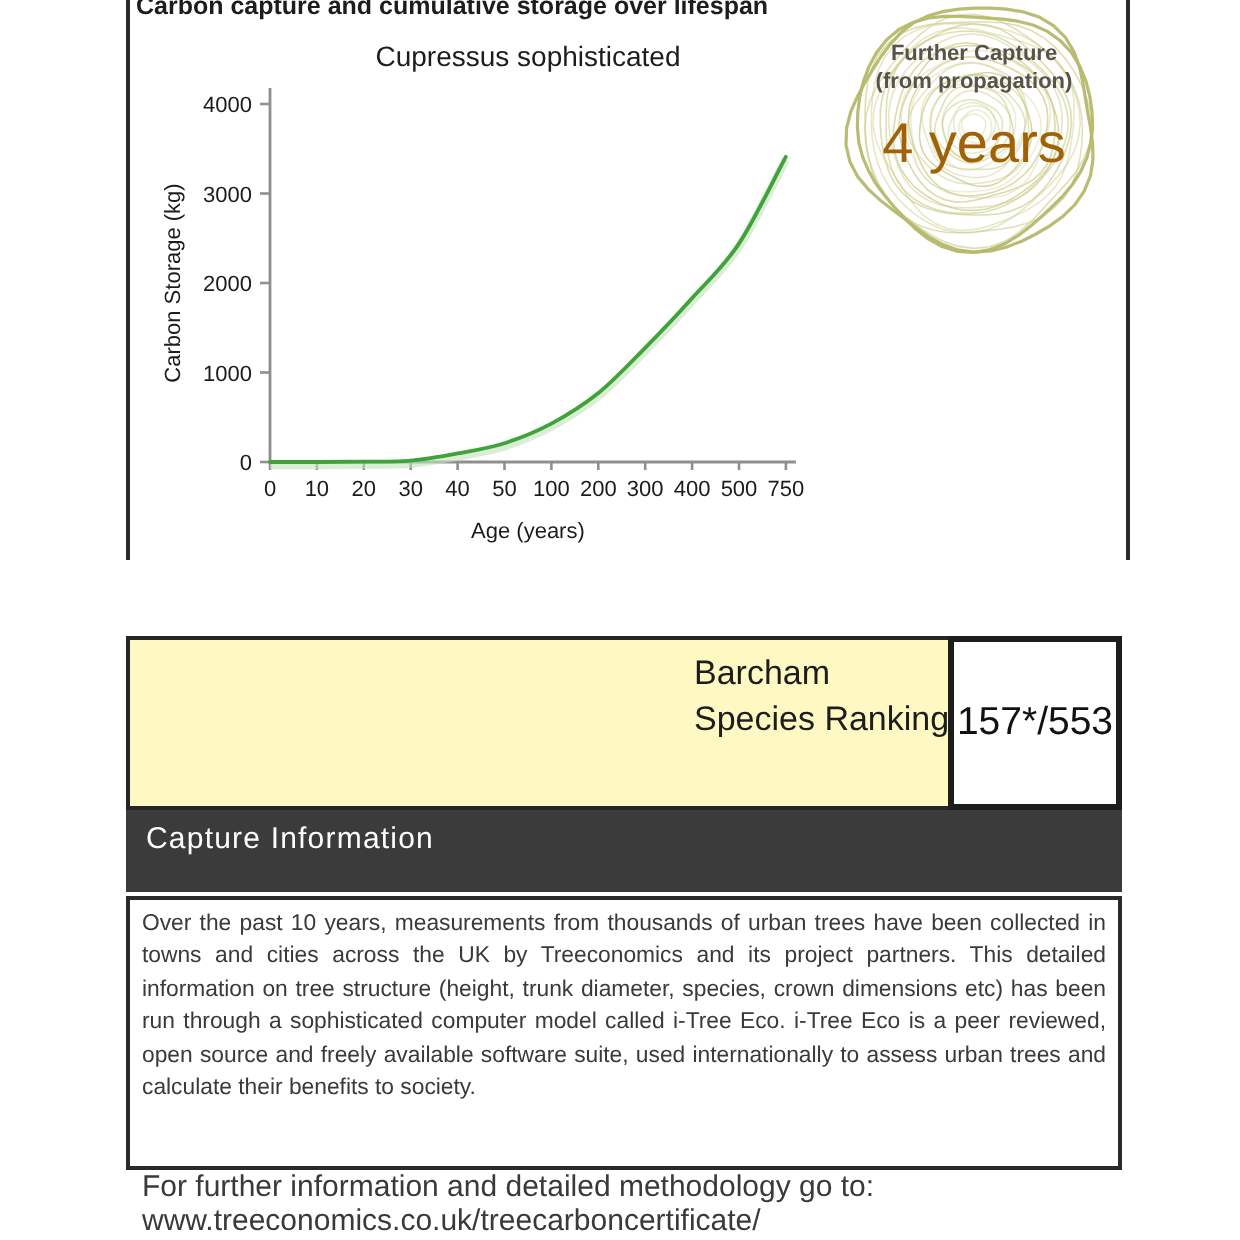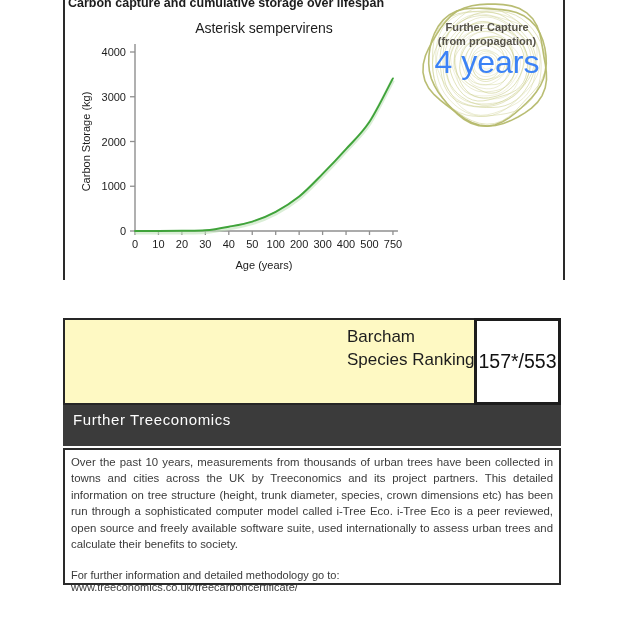--- a/index.html
+++ b/index.html
@@ -13,51 +13,51 @@
                  overflow:hidden;background:#fff;text-decoration:underline;}
   .doc-title{left:3px;top:-4px;font-size:12.5px;font-weight:bold;color:#1d1d1d;white-space:nowrap;}
   .chart-title{left:0;top:20px;width:398px;text-align:center;font-size:14px;color:#1d1d1d;}
   .chart-svg{left:0;top:0;}
   svg text{font-family:"Liberation Sans","DejaVu Sans",sans-serif;}
 
   
   .badge-rings{left:352px;top:-7px;}
   .badge-text{left:352px;top:21px;width:140px;text-align:center;}
   .badge-text .bl{font-size:11px;font-weight:bold;color:#56534a;line-height:13.5px;}
-  .badge-value{font-size:32px;color:#3b82f6;margin-top:0;line-height:28px;}
+  .badge-value{font-size:28px;color:#a16207;margin-top:10px;line-height:28px;}
 
   .chart-desc{left:3px;top:283px;width:466px;font-size:11.3px;line-height:14.5px;color:#3b3b3b;}
 
   
   .ranking-box{left:63px;top:318px;width:498px;height:87px;border:2px solid #262626;
                box-sizing:border-box;background:#fef9c3;}
   .rank-label{position:absolute;left:282px;top:5px;font-size:17px;color:#1d1d1d;line-height:23px;}
   .rank-note{position:absolute;left:0;right:92px;bottom:5px;text-align:right;
              font-size:10.5px;color:#2c2c2c;padding-right:6px;}
   .rank-value-cell{position:absolute;top:-2px;right:-2px;width:87px;height:87px;
                    border:3px solid #1d1d1d;box-sizing:border-box;background:#fff;
                    display:flex;align-items:center;justify-content:center;}
   .rank-value{font-size:19.5px;color:#111;}
 
   
   .further-header{left:63px;top:405px;width:498px;height:41px;background:#3b3b3b;box-sizing:border-box;}
   .further-heading{position:absolute;left:10px;top:6px;font-size:15px;color:#fdfdfd;letter-spacing:0.6px;}
   .further-body{left:63px;top:448px;width:498px;height:137px;border:2px solid #2a2a2a;
                 box-sizing:border-box;background:#fff;padding:4px 6px;}
   .further-paragraph{font-size:11.4px;line-height:16.4px;color:#3a3a3a;text-align:justify;}
-  .further-link{font-size:11px;color:#3a3a3a;margin-top:17px;}
+  .further-link{font-size:15px;color:#3a3a3a;margin-top:33px;}
 </style>
 </head>
 <body>
 
 <div class="page">
 
   <div class="abs chart-section">
     <div class="abs doc-title">Carbon capture and cumulative storage over lifespan</div>
-    <div class="abs chart-title">Asterisk sempervirens</div>
+    <div class="abs chart-title">Cupressus sophisticated</div>
 
     <svg id="chart-svg" class="abs chart-svg" width="500" height="280">
         <line x1="70" y1="44" x2="70" y2="231" stroke="#8f8f8f" stroke-width="1.4"></line>
         <line x1="70" y1="231" x2="332.95" y2="231" stroke="#8f8f8f" stroke-width="1.4"></line>
         <line x1="65" y1="231" x2="70" y2="231" stroke="#8f8f8f" stroke-width="1.3"></line>
         <text x="61" y="235" text-anchor="end" font-size="11" fill="#1c1c1c">0</text>
         <line x1="65" y1="186.25" x2="70" y2="186.25" stroke="#8f8f8f" stroke-width="1.3"></line>
         <text x="61" y="190.25" text-anchor="end" font-size="11" fill="#1c1c1c">1000</text>
         <line x1="65" y1="141.5" x2="70" y2="141.5" stroke="#8f8f8f" stroke-width="1.3"></line>
         <text x="61" y="145.5" text-anchor="end" font-size="11" fill="#1c1c1c">2000</text>
@@ -138,21 +138,21 @@
     <div class="rank-label">
       <div>Barcham</div>
       <div>Species Ranking</div>
     </div>
     <div class="rank-value-cell">
       <span class="rank-value">157*/553</span>
     </div>
   </div>
 
   <div class="abs further-header">
-    <div class="further-heading">Further Treeconomics</div>
+    <div class="further-heading">Capture Information</div>
   </div>
 
   <div class="abs further-body">
     <div class="further-paragraph">Over the past 10 years, measurements from thousands of urban trees have been collected in towns and cities across the UK by Treeconomics and its project partners. This detailed information on tree structure (height, trunk diameter, species, crown dimensions etc) has been run through a sophisticated computer model called i-Tree Eco. i-Tree Eco is a peer reviewed, open source and freely available software suite, used internationally to assess urban trees and calculate their benefits to society.</div>
     <div class="further-link">For further information and detailed methodology go to: www.treeconomics.co.uk/treecarboncertificate/</div>
   </div>
 
 </div>
 
 </body></html>

